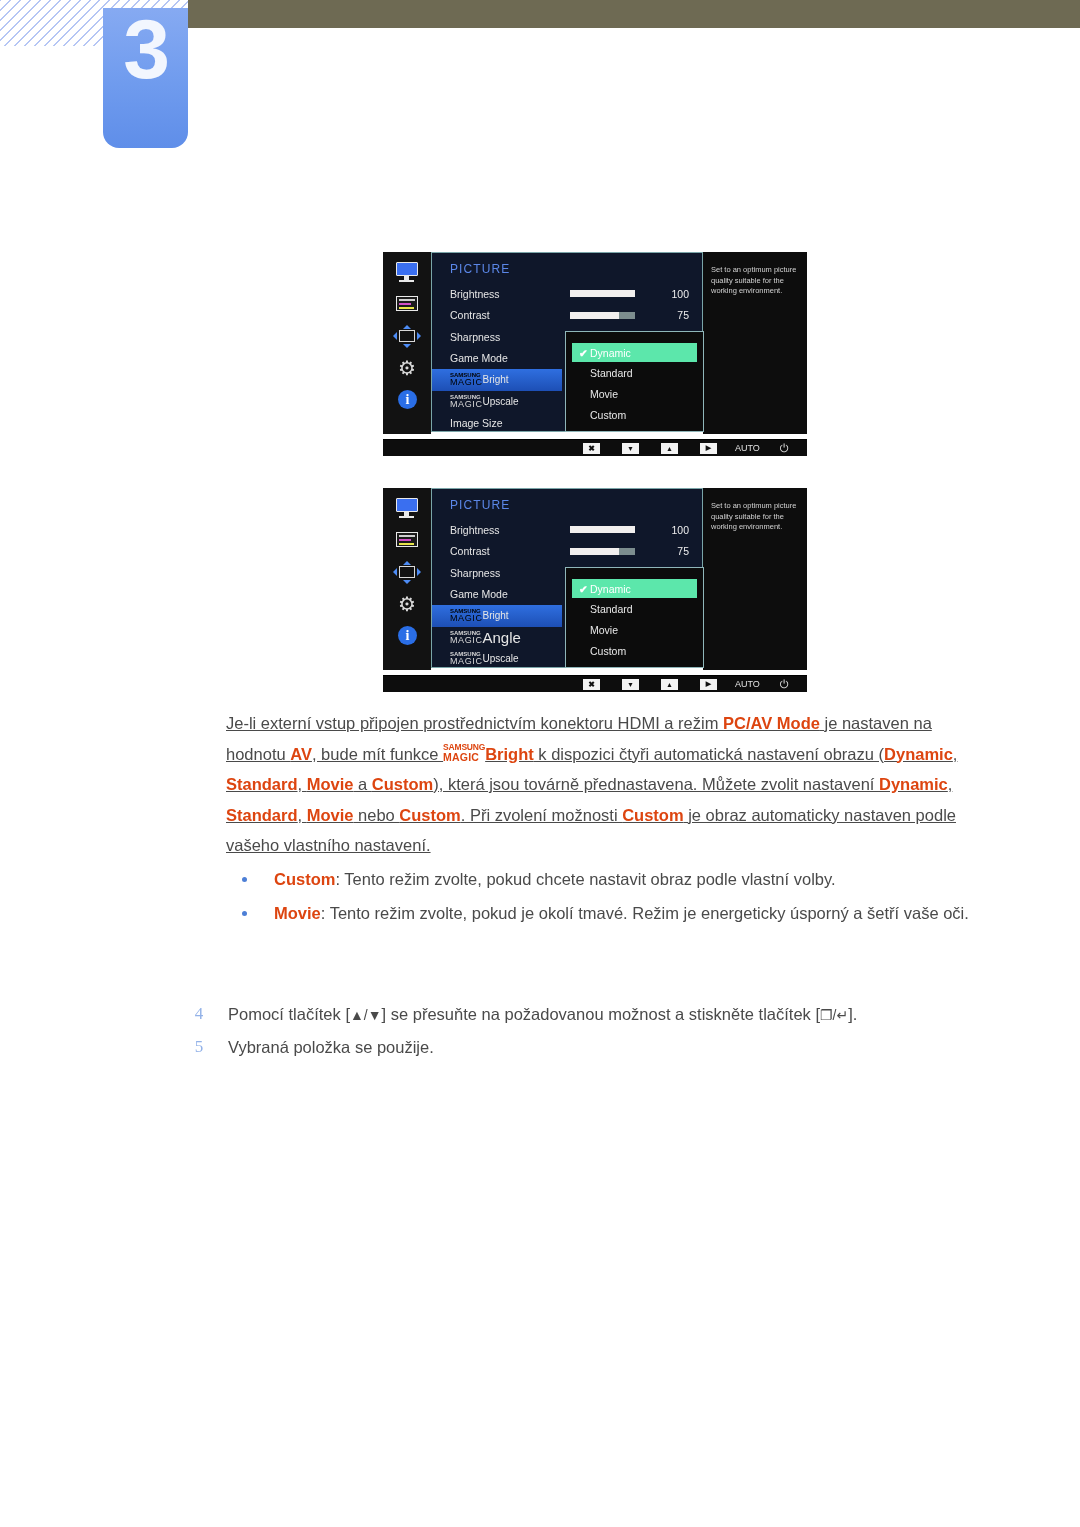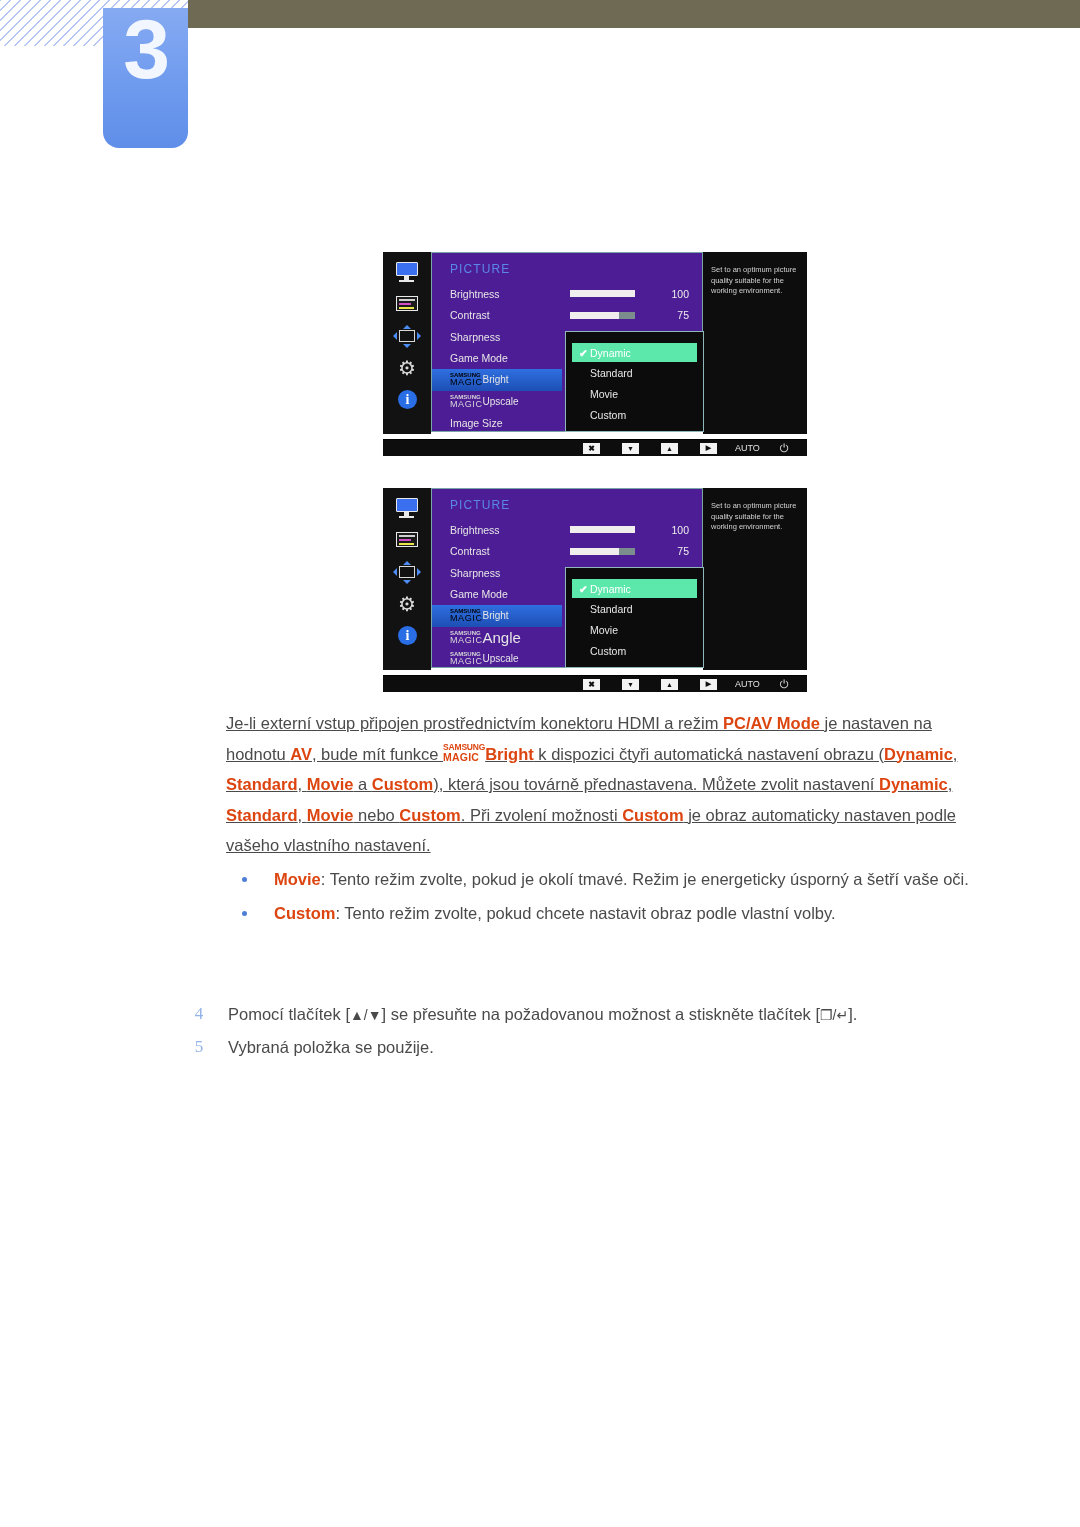--- a/index.html
+++ b/index.html
@@ -84,21 +84,21 @@
     color:#d9d9d9; font-size:20px; line-height:20px; text-align:center; }
 
   .ico-info {
     position:absolute; left:4px; top:0px; width:19px; height:19px; border-radius:50%;
     background:#2a6ee6; color:#fff; font-size:14px; font-weight:bold;
     font-family:"Liberation Serif", serif;
     display:flex; align-items:center; justify-content:center;
   }
 
   .osd-main {
-    background:#4c1d95; border:1px solid #7aa5a8; position:relative;
+    background:#0f172a; border:1px solid #7aa5a8; position:relative;
   }
   .osd-title { color:#5b87e8; letter-spacing:1.1px; }
   .menu-row { display:flex; align-items:center; position:relative; }
   .menu-label { color:#e6e6e6; }
   .menu-row.sel { background:linear-gradient(180deg,#2f6fe0 0%,#1d4fb5 100%); }
   .mgc { display:inline-block; line-height:1; vertical-align:middle; }
   .mgc .s { display:block; font-weight:bold; letter-spacing:0px; }
   .mgc .m { display:block; font-weight:normal; letter-spacing:0.6px; }
   .mgc-word { vertical-align:middle; display:inline-block; }
 
@@ -401,24 +401,24 @@
       <div class="ftxt" style="margin-left:20px; font-size:11px;">⏻</div>
     </div>
   </div>
 
   <div class="para" style="left:226px; top:708px; width:755px;text-decoration:underline;">
     <span>Je-li externí vstup připojen prostřednictvím konektoru HDMI a režim </span><span class="hl">PC/AV Mode</span><span> je nastaven na hodnotu </span><span class="hl">AV</span><span>, bude mít funkce </span><span class="inline-mgc"><span class="s">SAMSUNG</span><span class="m">MAGIC</span></span><span class="hl">Bright</span><span> k dispozici čtyři automatická nastavení obrazu (</span><span class="hl">Dynamic</span><span>, </span><span class="hl">Standard</span><span>, </span><span class="hl">Movie</span><span> a </span><span class="hl">Custom</span><span>), která jsou továrně přednastavena. Můžete zvolit nastavení </span><span class="hl">Dynamic</span><span>, </span><span class="hl">Standard</span><span>, </span><span class="hl">Movie</span><span> nebo </span><span class="hl">Custom</span><span>. Při zvolení možnosti </span><span class="hl">Custom</span><span> je obraz automaticky nastaven podle vašeho vlastního nastavení.</span>
   </div>
 
   <div class="bullets">
     <div class="bul">
+      <span class="hl">Custom</span><span>: Tento režim zvolte, pokud chcete nastavit obraz podle vlastní volby.</span>
+    </div>
+    <div class="bul">
       <span class="hl">Movie</span><span>: Tento režim zvolte, pokud je okolí tmavé. Režim je energeticky úsporný a šetří vaše oči.</span>
-    </div>
-    <div class="bul">
-      <span class="hl">Custom</span><span>: Tento režim zvolte, pokud chcete nastavit obraz podle vlastní volby.</span>
     </div>
   </div>
 
   <div class="steps">
     <div class="step">
       <span class="num">4</span><span>Pomocí tlačítek [</span><span class="kglyph">▲/▼</span><span>] se přesuňte na požadovanou možnost a stiskněte tlačítek [</span><span class="kglyph">❐/↵</span><span>].</span>
     </div>
     <div class="step">
       <span class="num">5</span><span>Vybraná položka se použije.</span>
     </div>

